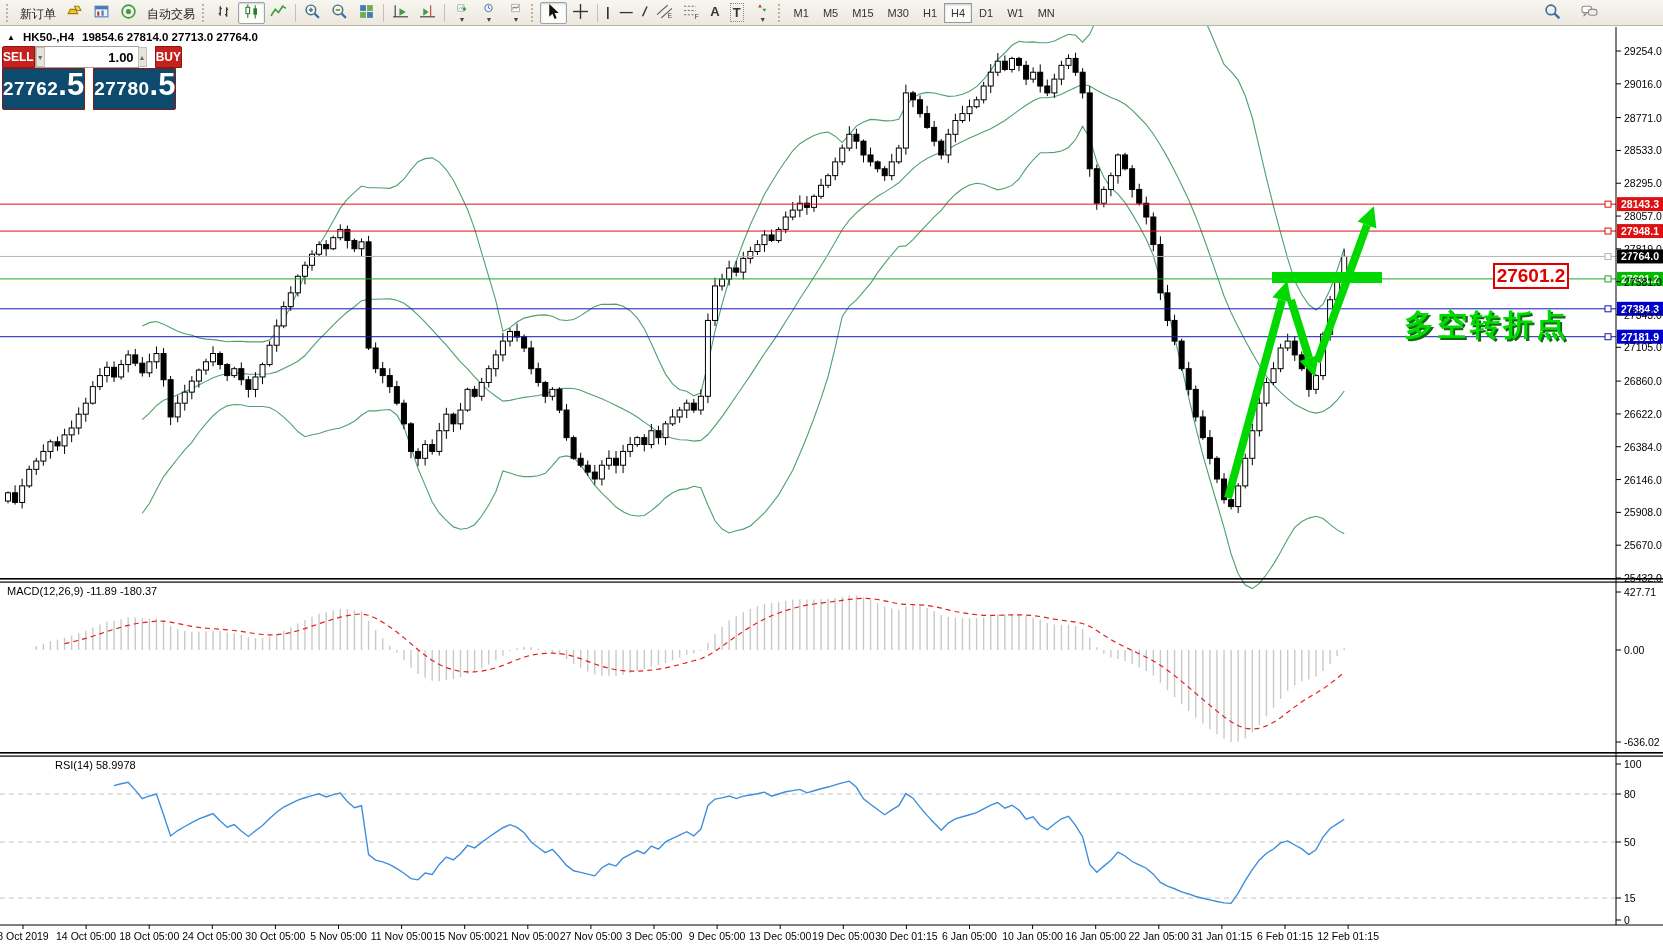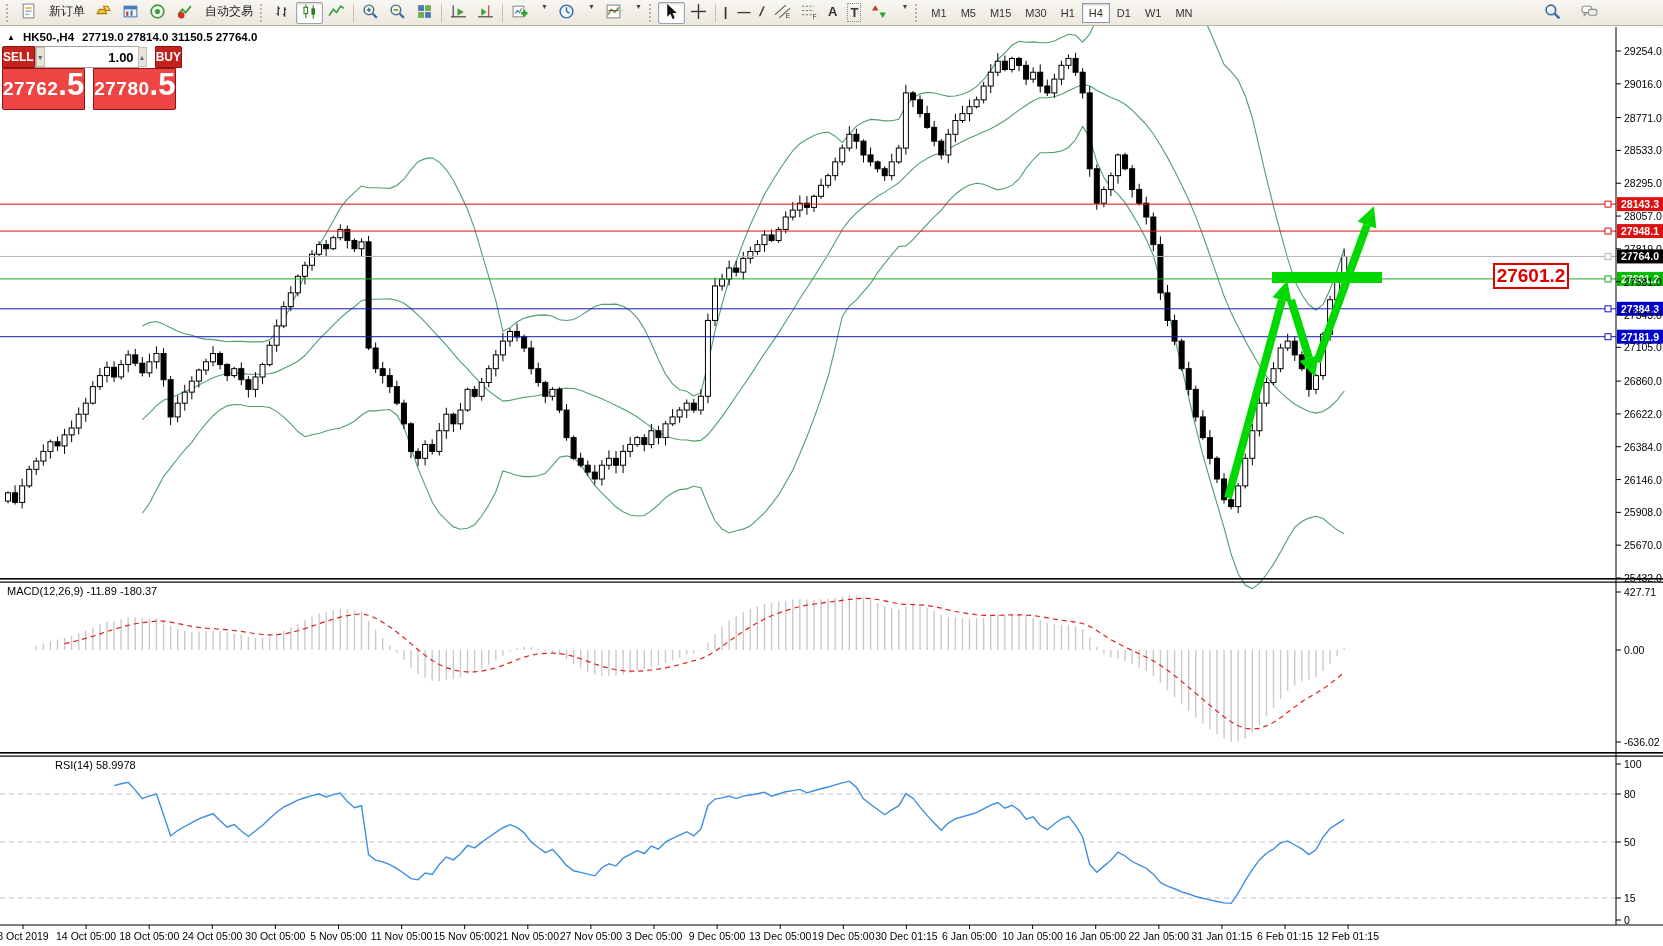--- a/index.html
+++ b/index.html
@@ -4,22 +4,22 @@
 <style>
   * { box-sizing: border-box; margin: 0; padding: 0; }
   html,body { width:1663px; height:946px; overflow:hidden; background:#fff;
     font-family:"Liberation Sans", sans-serif; }
   #stage { position:relative; width:1663px; height:946px; }
 
   
   #toolbar { position:absolute; top:0; left:0; width:1663px; height:26px;
     background:linear-gradient(#f8f6f1,#ece8de); border-bottom:1px solid #b9b4a6;
     display:flex; align-items:center; padding:0 4px; z-index:30; }
-  .tb-btn { height:22px; display:flex; align-items:flex-start; gap:12px; padding:0 4px;
-    border:1px solid transparent; border-radius:2px; color:#222; font-size:12px; cursor:default; }
+  .tb-btn { height:22px; display:flex; align-items:center; gap:3px; padding:0 4px;
+    border:1px solid transparent; border-radius:2px; color:#222; font-size:12px; cursor:default;flex-direction:column; }
   .tb-btn.pressed { border:1px solid #9aa4b4; background:#fdfdfa; box-shadow:inset 0 1px 2px rgba(0,0,0,.18); }
   .grip { width:5px; height:18px; border-left:2px dotted #b9b4a6; margin:0 4px 0 2px; }
   .sep { width:1px; height:18px; background:#c6c1b2; margin:0 3px; }
   .caret { font-size:7px; color:#444; margin-left:1px; }
   .ico { width:17px; height:17px; display:block; }
   .glyph { font-size:13px; color:#333; font-weight:bold; line-height:17px; }
   .tf { font-size:11px; font-weight:normal; color:#333; padding:3px 6px; border:1px solid transparent; }
   .tf.active { background:#fcfbf8; border:1px solid #8d9aab; box-shadow:inset 0 1px 2px rgba(0,0,0,.2);text-align:right; }
   #tb-right { margin-left:auto; margin-right:56px; display:flex; gap:10px; }
 
@@ -37,21 +37,21 @@
   .oc-btn-sm { background:#c5211d; border:1px solid #8f1512; color:#fff; font-size:12px;
     display:flex; align-items:center; justify-content:center; }
   #oc-sell-sm { width:48px; border-radius:2px 0 0 0; }
   #oc-buy-sm { width:50px; margin-left:16px; border-radius:0 2px 0 0; }
   .oc-vol-wrap { width:104px; display:flex; border:1px solid #a9a094; background:#fff; }
   .oc-spin { width:16px; background:#e8e4da; color:#5a6b8c; font-size:7px;
     display:flex; align-items:center; justify-content:center; border:1px solid #c4beb0; }
   #oc-volume { width:70px; border:0; outline:none; text-align:right; font-weight:bold;
     font-size:13px; padding-right:4px; font-family:"Liberation Sans",sans-serif;margin-left:23px; }
   .oc-row2 { display:flex; height:42px; margin-top:0; }
-  .oc-price { background:#ef4444; border:1px solid #8f1512; color:#fff;
+  .oc-price { background:#0c4a6e; border:1px solid #8f1512; color:#fff;
     display:flex; align-items:baseline; justify-content:center; padding-top:6px; }
   #oc-sell-price { width:100px; border-radius:0 0 0 2px; }
   #oc-buy-price { width:102px; margin-left:8px; border-radius:0 0 2px 0; }
   .oc-big { font-size:19px; letter-spacing:.5px; }
   .oc-sup { font-size:31px; line-height:20px; }
 
   #macd-label { position:absolute; top:585px; left:7px; font-size:11px; color:#000; z-index:10; }
   #rsi-label  { position:absolute; top:759px; left:7px; font-size:11px; color:#000; z-index:10;padding-left:48px; }
 
   #callout { position:absolute; top:263px; left:1493px; width:76px; height:26px; z-index:12;
@@ -1000,21 +1000,21 @@
         <line x1="1285" y1="925" x2="1285" y2="929" stroke="#000"></line>
         <text x="1285" y="940" font-size="10.5" fill="#000" text-anchor="middle">6 Feb 01:15</text>
         <line x1="1348.1000000000001" y1="925" x2="1348.1000000000001" y2="929" stroke="#000"></line>
         <text x="1348.1000000000001" y="940" font-size="10.5" fill="#000" text-anchor="middle">12 Feb 01:15</text>
       </g>
     </svg>
 
   <div id="symbol-header">
     <span class="tri">▲</span>
     <span>HK50-,H4</span>
-    <span>27719.0 27814.0 31150.5 27764.0</span>
+    <span>19854.6 27814.0 27713.0 27764.0</span>
   </div>
 
   <div id="one-click">
     <div class="oc-row1">
       <div class="oc-btn-sm" id="oc-sell-sm">SELL</div>
       <div class="oc-vol-wrap">
         <div class="oc-spin">▼</div>
         <input id="oc-volume" value="1.00" style="">
         <div class="oc-spin">▲</div>
       </div>
@@ -1029,13 +1029,14 @@
         <span class="oc-big">27780</span>
         <span class="oc-sup">.5</span>
       </div>
     </div>
   </div>
 
   <div id="macd-label">MACD(12,26,9) -11.89 -180.37</div>
   <div id="rsi-label">RSI(14) 58.9978</div>
 
   <div id="callout">27601.2</div>
+  <div id="cn-note">多空转折点</div>
 </div>
 
 </body></html>

